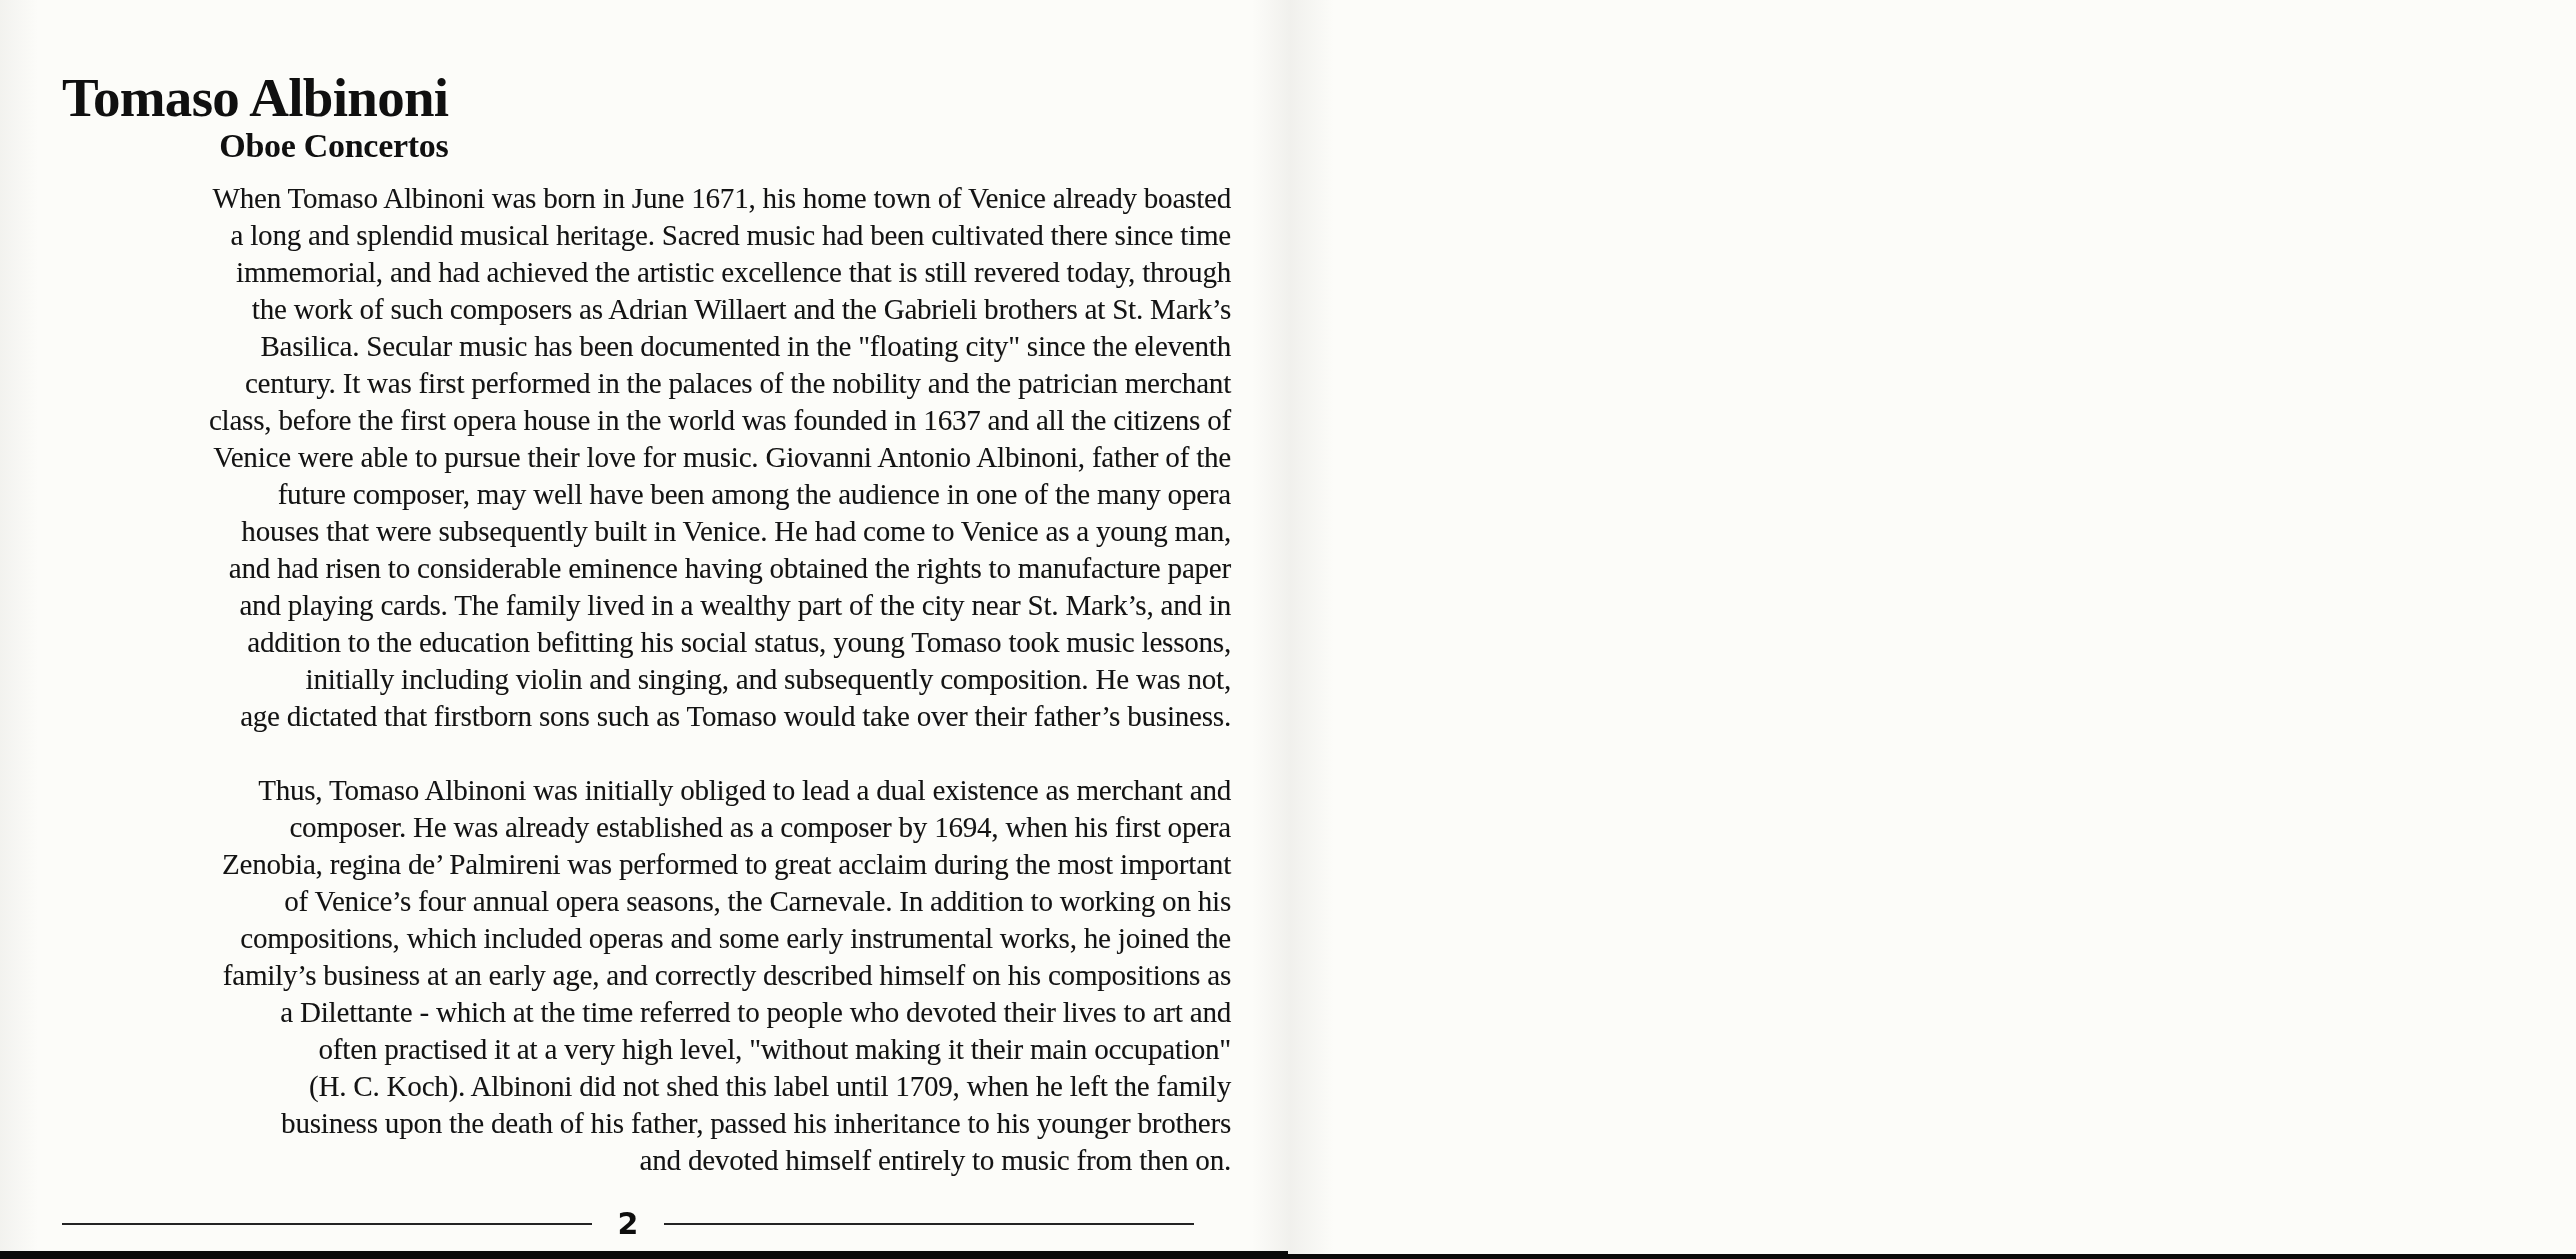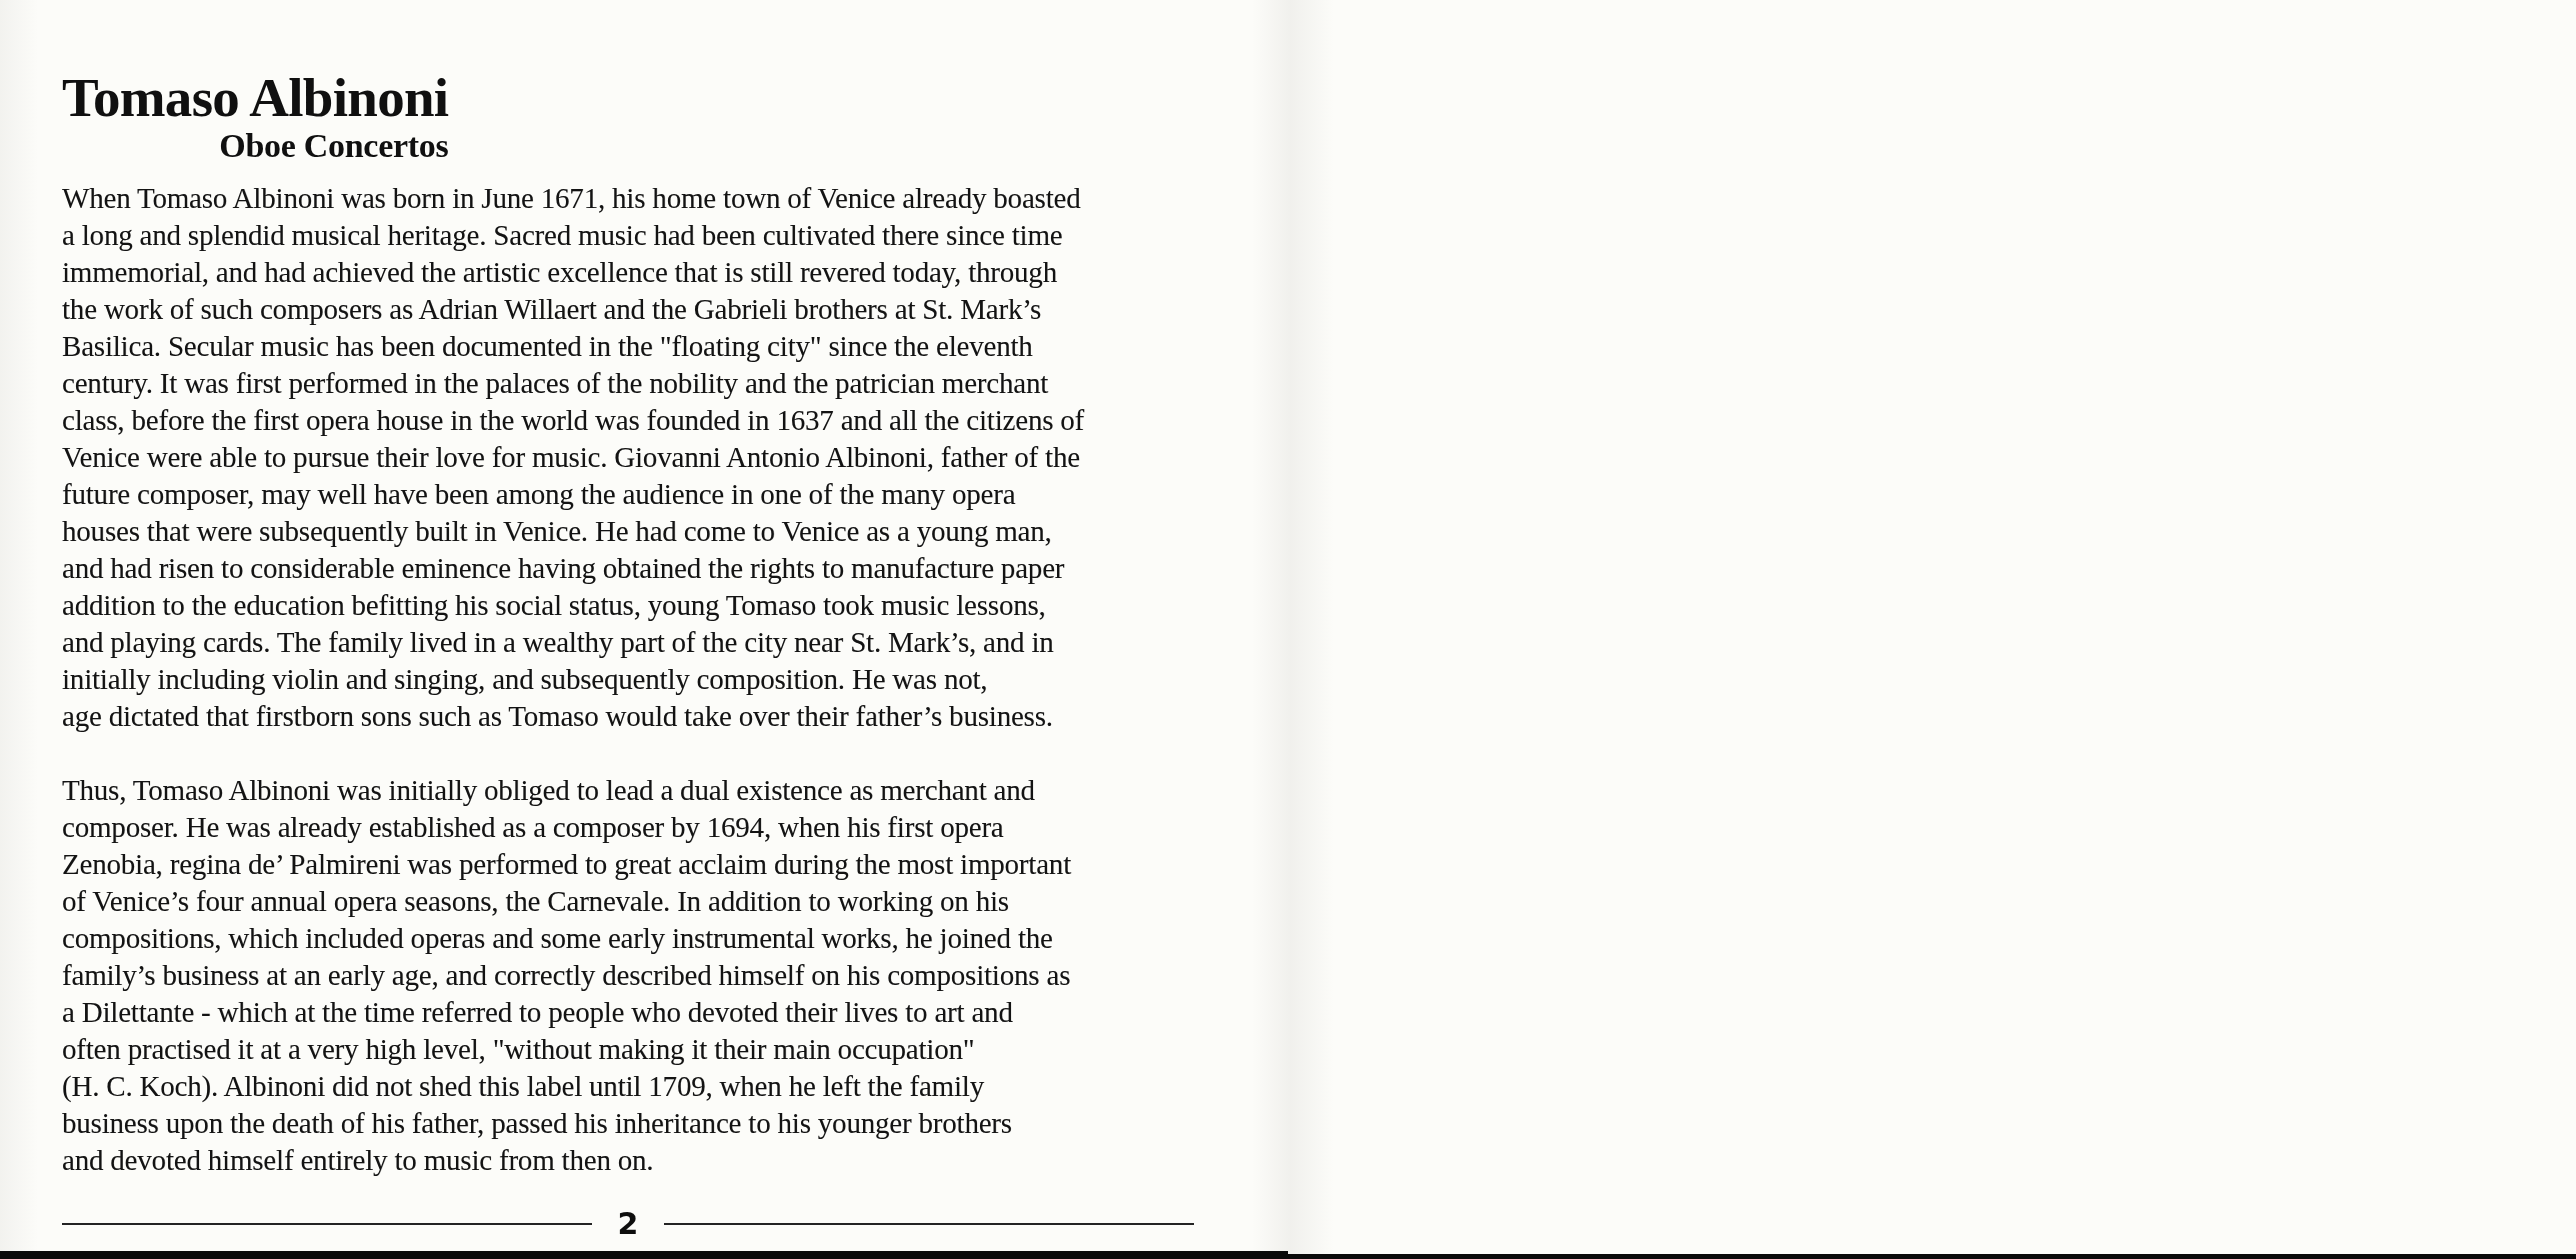--- a/index.html
+++ b/index.html
@@ -24,21 +24,21 @@
     font-weight: 700; letter-spacing: -0.7px; color: #101010;
   }
   h2.booklet-subtitle {
     margin: 6.8px 0 0 0; font-size: 34px; line-height: 34px;
     font-weight: 700; letter-spacing: -0.3px; color: #101010; text-align: right;
   }
 
   .text-col { position: absolute; }
   .text-col-left  { left: 62px;   top: 180px; width: 1169px; }
 
-  .para { margin: 0 0 13.5px 0; }
+  .para { margin: 0 0 13.5px 0; text-align: right; }
   .para:last-child { margin-bottom: 0; margin-top: 37px; }
   .line {
     font-size: 29px; line-height: 37px;
     letter-spacing: -0.2px;
     white-space: nowrap;
     color: #131313;
     text-shadow: 0.3px 0.3px 0 rgba(20,20,20,0.25);
   }
 
   .footer {
@@ -71,22 +71,22 @@
         <div class="line">a long and splendid musical heritage. Sacred music had been cultivated there since time</div>
         <div class="line">immemorial, and had achieved the artistic excellence that is still revered today, through</div>
         <div class="line">the work of such composers as Adrian Willaert and the Gabrieli brothers at St. Mark’s</div>
         <div class="line">Basilica. Secular music has been documented in the "floating city" since the eleventh</div>
         <div class="line">century. It was first performed in the palaces of the nobility and the patrician merchant</div>
         <div class="line">class, before the first opera house in the world was founded in 1637 and all the citizens of</div>
         <div class="line">Venice were able to pursue their love for music. Giovanni Antonio Albinoni, father of the</div>
         <div class="line">future composer, may well have been among the audience in one of the many opera</div>
         <div class="line">houses that were subsequently built in Venice. He had come to Venice as a young man,</div>
         <div class="line">and had risen to considerable eminence having obtained the rights to manufacture paper</div>
+        <div class="line">and playing cards. The family lived in a wealthy part of the city near St. Mark’s, and in</div>
         <div class="line">addition to the education befitting his social status, young Tomaso took music lessons,</div>
-        <div class="line">and playing cards. The family lived in a wealthy part of the city near St. Mark’s, and in</div>
         <div class="line">initially including violin and singing, and subsequently composition. He was not,</div>
         <div class="line">age dictated that firstborn sons such as Tomaso would take over their father’s business.</div>
       </div>
       <div class="para">
         <div class="line">Thus, Tomaso Albinoni was initially obliged to lead a dual existence as merchant and</div>
         <div class="line">composer. He was already established as a composer by 1694, when his first opera</div>
         <div class="line">Zenobia, regina de’ Palmireni was performed to great acclaim during the most important</div>
         <div class="line">of Venice’s four annual opera seasons, the Carnevale. In addition to working on his</div>
         <div class="line">compositions, which included operas and some early instrumental works, he joined the</div>
         <div class="line">family’s business at an early age, and correctly described himself on his compositions as</div>

